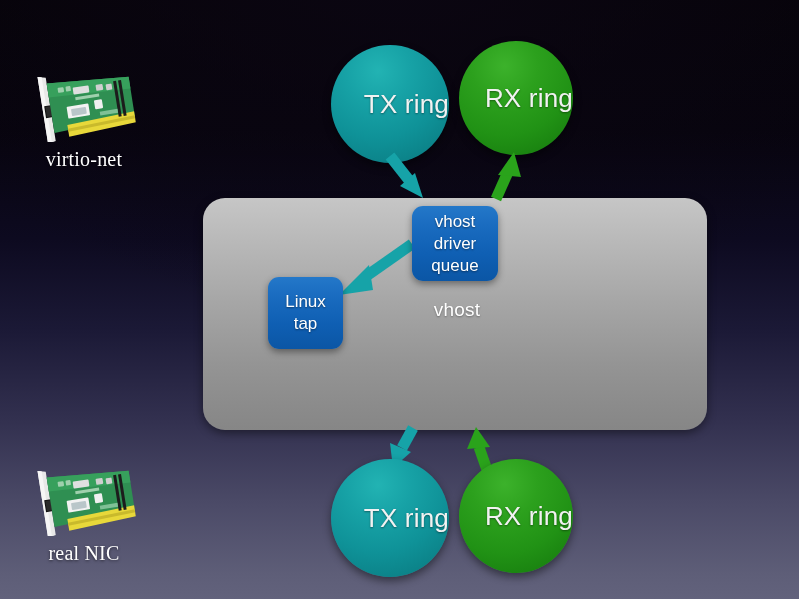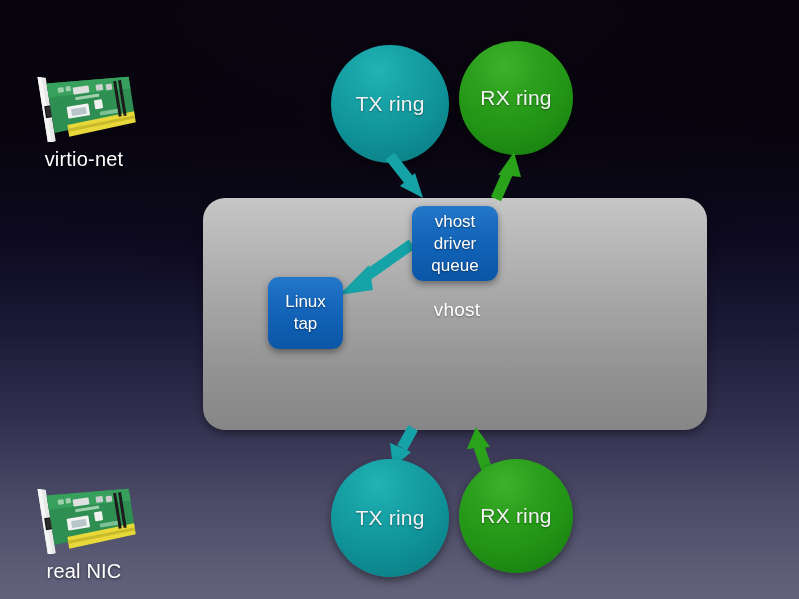--- a/index.html
+++ b/index.html
@@ -54,23 +54,23 @@
     font-size: 19px;
     text-shadow: 0 1px 2px rgba(0,0,0,0.35);
     letter-spacing: 0.2px;
   }
   
   .ring {
     position: absolute;
     border-radius: 50%;
     display: flex;
     align-items: center;
-    justify-content: center;
+    justify-content: flex-end;
     color: #f2f2f2;
-    font-size: 21px;
+    font-size: 26px;
     letter-spacing: 0.2px;
     text-shadow: 0 1px 2px rgba(0,0,0,0.4);
     box-shadow: 0 4px 9px rgba(0,0,0,0.45);
   }
   .ring-teal {
     background: radial-gradient(circle at 40% 22%, #22b3b3 0%, #17a2a6 28%, #0f9298 58%, #0b8086 85%, #097a80 100%);
   }
   .ring-green {
     background: radial-gradient(circle at 40% 22%, #3cb22b 0%, #2ca01d 30%, #219215 62%, #187f0f 88%, #15770d 100%);
   }
@@ -90,31 +90,31 @@
     justify-content: center;
     font-size: 17px;
     line-height: 22px;
     text-align: center;
     text-shadow: 0 1px 2px rgba(0,0,0,0.45);
     box-shadow: 0 3px 7px rgba(0,0,0,0.4);
   }
   #vhost-queue-driver-box { left: 412px; top: 206px; width: 86px; height: 75px; }
   #linux-tap-box         { left: 268px; top: 277px; width: 75px; height: 72px; }
   
-  .nic-group { position: absolute; }
+  .nic-group { position: absolute; font-family: Liberation Serif, serif; }
   .nic-caption {
     color: #ffffff;
     font-size: 20px;
     text-align: center;
     letter-spacing: 0.2px;
     text-shadow: 0 1px 3px rgba(0,0,0,0.6);
     margin-top: 2px;
   }
   #nic-virtio { left: 20px; top: 62px; width: 128px; }
-  #nic-real   { left: 20px; top: 474px; width: 128px; }
+  #nic-real   { left: 20px; top: 456px; width: 128px; }
 </style>
 </head>
 <body>
 
 <div id="slide">
 
   <div class="nic-group" id="nic-virtio">
     <svg width="128" height="80" viewBox="0 0 128 80">
       <g transform="rotate(-9 64 40)">
 

